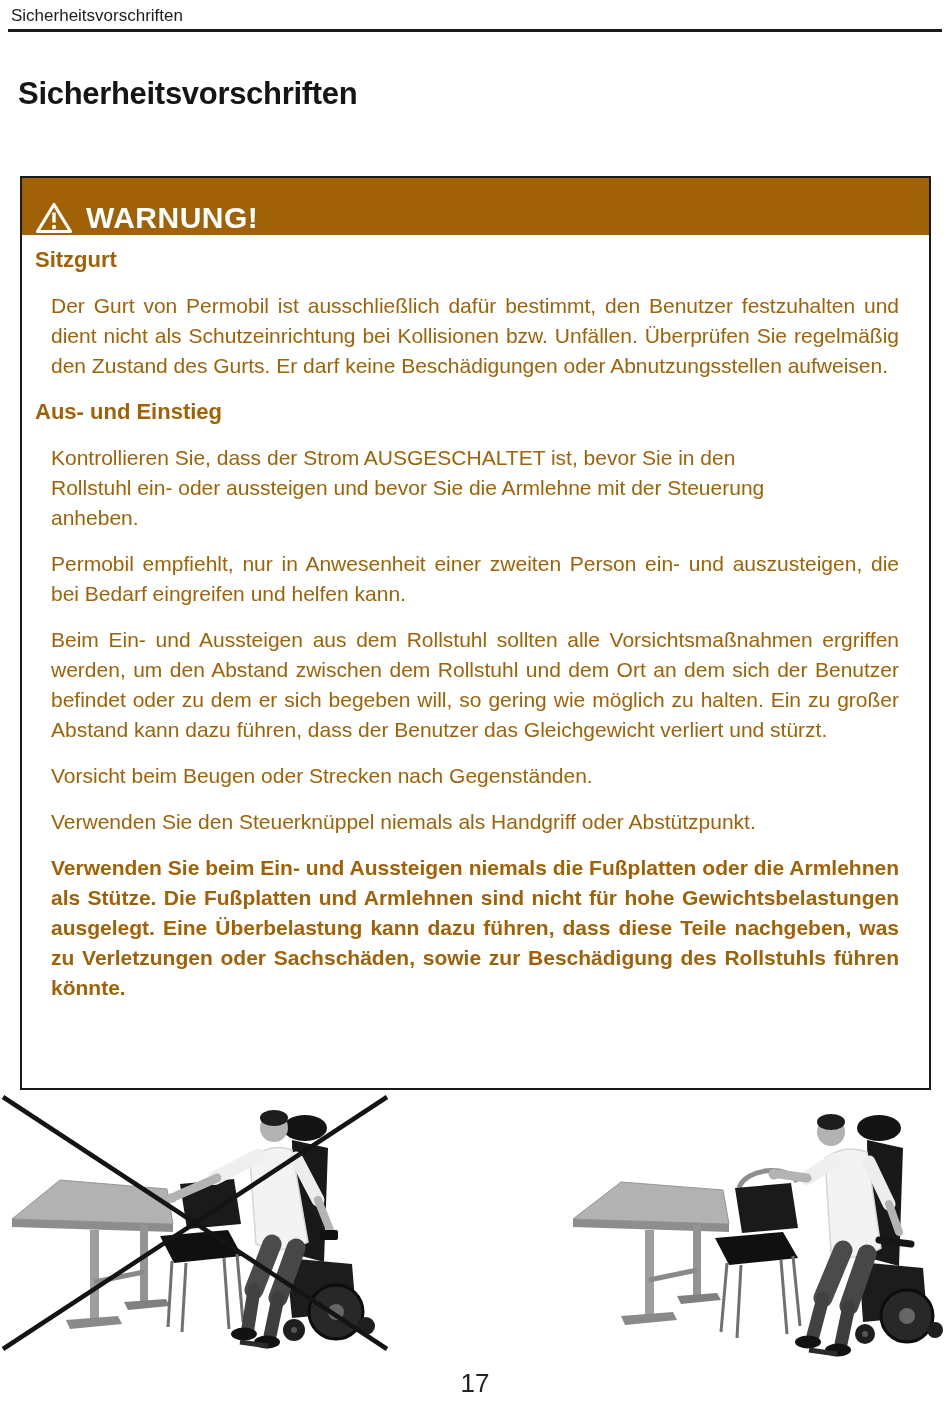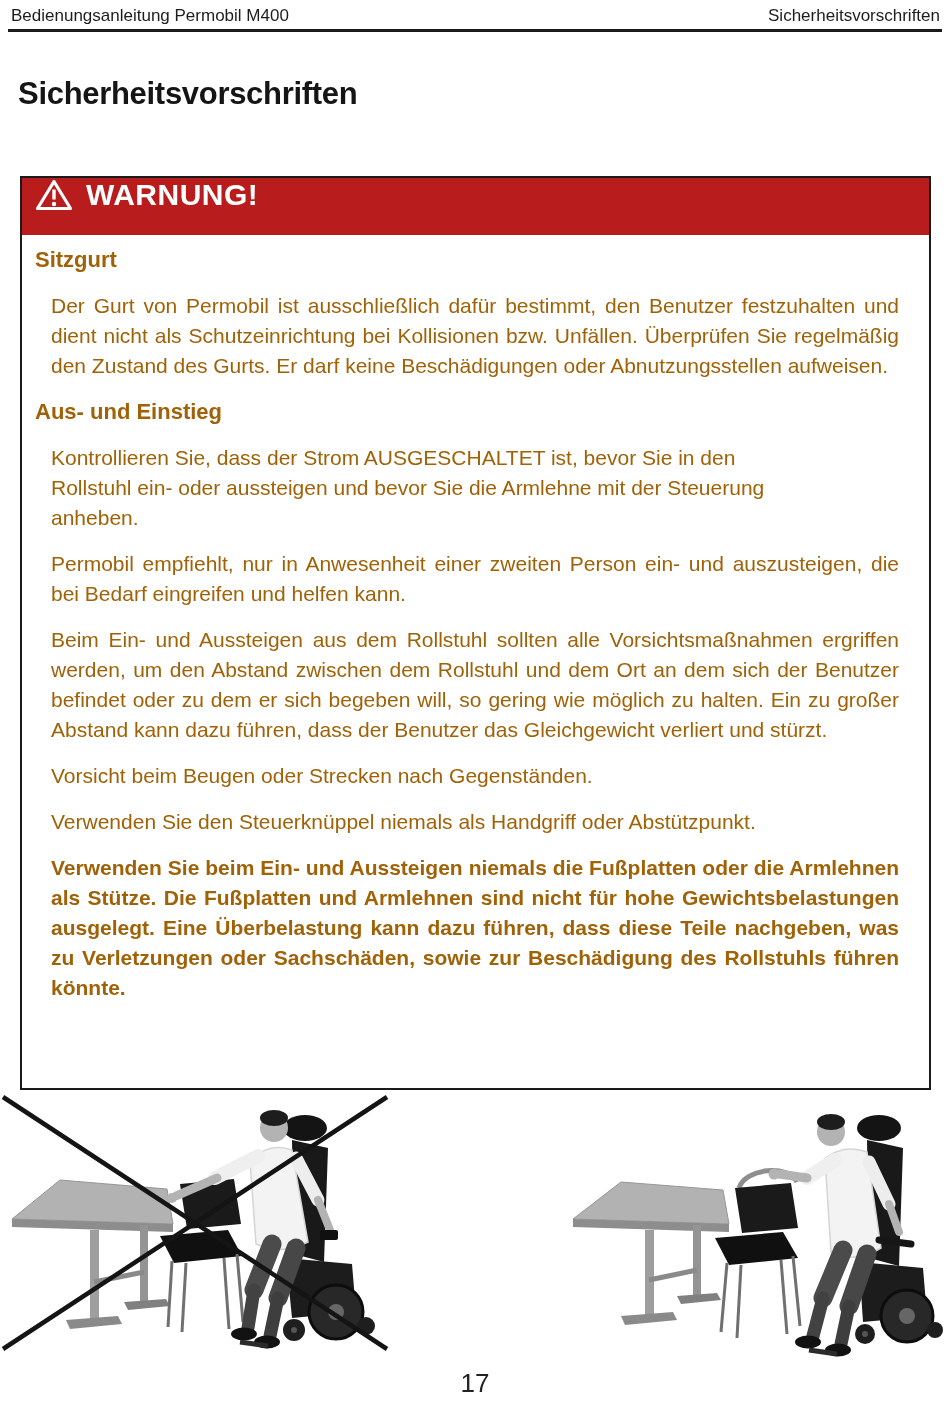--- a/index.html
+++ b/index.html
@@ -47,24 +47,24 @@
     position: absolute;
     top: 176px; left: 20px;
     width: 911px; height: 914px;
     border: 2px solid #1a1a1a;
     box-sizing: border-box;
     background: #fff;
     overflow: hidden;
   }
   .warning-bar {
     height: 57px;
-    background: #b91c1c;
+    background: #a16207;
     color: #ffffff;
     display: flex;
-    align-items: flex-start;
+    align-items: flex-end;
     gap: 13px;
     padding-left: 13px;
   }
   .warning-bar .warn-icon { flex: 0 0 auto; display: block; }
   .warning-title {
     font-size: 30px;
     font-weight: bold;
     letter-spacing: 0.5px;
   }
   .warning-body {
@@ -108,21 +108,20 @@
     font-size: 26px;
     color: #222;
   }
 </style>
 </head>
 <body>
 
 <div class="page">
 
   <header class="running-header">
-    <span>Bedienungsanleitung Permobil M400</span>
     <span>Sicherheitsvorschriften</span>
   </header>
   <div class="header-rule"></div>
 
   <h1 class="page-title">Sicherheitsvorschriften</h1>
 
   <section class="warning-box">
     <div class="warning-bar">
       <svg class="warn-icon" width="38" height="34" viewBox="0 0 38 34" aria-hidden="true">
         <path d="M19 3.5 L35.5 30.5 H2.5 Z" fill="none" stroke="#ffffff" stroke-width="3.2" stroke-linejoin="round"></path>

